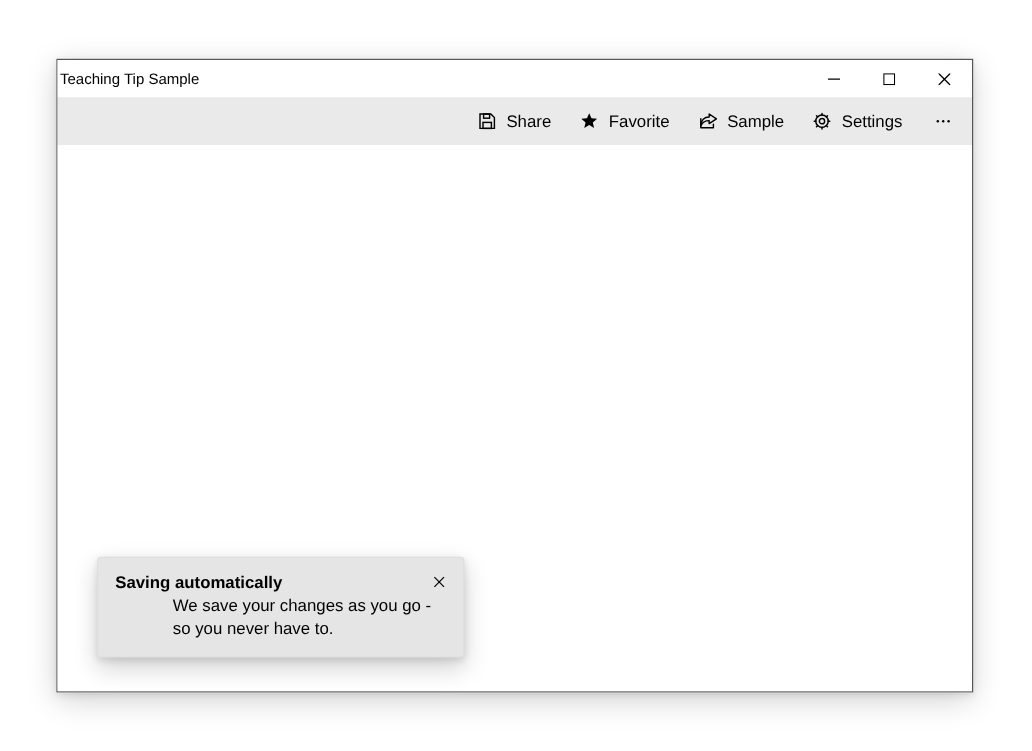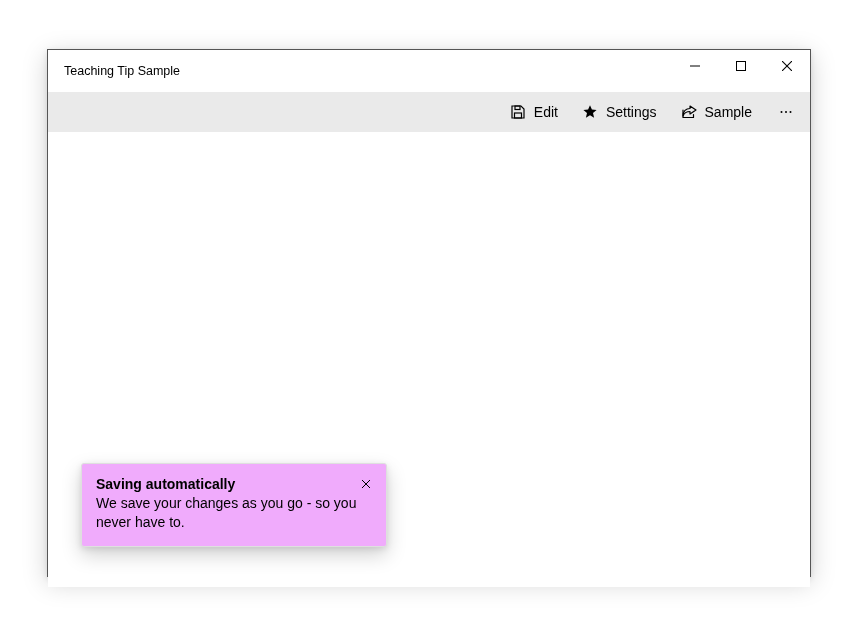--- a/index.html
+++ b/index.html
@@ -18,25 +18,25 @@
   .window {
     position: absolute;
     left: 47px; top: 49px;
     width: 764px; height: 528px;
     background: #fff;
     border: 1px solid #555;
     box-shadow: 0 6px 24px rgba(0,0,0,0.18), 0 2px 6px rgba(0,0,0,0.10);
   }
   
   .titlebar {
-    height: 42px;
+    height: 31px;
     display: flex;
     align-items: center;
     justify-content: space-between;
-    padding-left: 16px;
+    padding-left: 2px;
     background: #fff;
   }
   .titlebar-title {
     font-size: 12.5px;
     color: #000;
   }
   .titlebar-controls {
     display: flex;
     height: 100%;
   }
@@ -74,23 +74,23 @@
   
   .content {
     position: relative;
     width: 100%;
     height: calc(100% - 71px);
     background: #fff;
   }
   
   .teaching-tip {
     position: absolute;
-    left: 33px; bottom: 40px;
+    left: 33px; bottom: 28px;
     width: 306px;
-    background: #f0abfc;
+    background: #e5e5e5;
     border: 1px solid #dfdfdf;
     border-radius: 3px;
     box-shadow: 0 8px 20px rgba(0,0,0,0.18), 0 2px 6px rgba(0,0,0,0.10);
     padding: 12px 14px 14px 14px;
   }
   .tip-close {
     position: absolute;
     top: 6px; right: 6px;
     width: 28px; height: 28px;
     display:flex; align-items:center; justify-content:center;
@@ -101,20 +101,21 @@
     font-weight: 600;
     color: #000;
     margin: 0 0 2px 0;
     padding-right: 24px;
   }
   .tip-body {
     font-size: 14px;
     color: #000;
     line-height: 1.35;
     padding-right: 10px;
+    margin-left: 48px;
   }
 </style>
 </head>
 <body>
 
 <div class="canvas">
   <div class="window">
 
     <div class="titlebar">
       <div class="titlebar-title">Teaching Tip Sample</div>
@@ -141,43 +142,53 @@
     <div class="commandbar">
 
       <div class="cmd">
         <span class="cmd-icon">
           <svg width="16" height="16" viewBox="0 0 16 16" fill="none" stroke="#000" stroke-width="1.2">
             <path d="M2 2 H11 L14 5 V14 H2 Z"></path>
             <rect x="4.5" y="9" width="7" height="5"></rect>
             <rect x="5" y="2" width="5" height="3.5"></rect>
           </svg>
         </span>
-        <span>Edit</span>
+        <span>Share</span>
       </div>
 
       <div class="cmd">
         <span class="cmd-icon">
           <svg width="16" height="16" viewBox="0 0 16 16">
             <path d="M8 1.3 L9.9 5.6 L14.6 6 L11 9.1 L12.1 13.7 L8 11.2 L3.9 13.7 L5 9.1 L1.4 6 L6.1 5.6 Z" fill="#000"></path>
           </svg>
         </span>
-        <span>Settings</span>
+        <span>Favorite</span>
       </div>
 
       <div class="cmd">
         <span class="cmd-icon">
           <svg width="16" height="16" viewBox="0 0 16 16" fill="none" stroke="#000" stroke-width="1.2" stroke-linejoin="round" stroke-linecap="round">
             <path d="M9 2 L15 6 L9 10 V7.5 C5 7.5 3 9.5 2 12 C2 7 5 4.5 9 4.5 Z"></path>
             <path d="M12.5 10.5 V13.5 H2 V6"></path>
           </svg>
         </span>
         <span>Sample</span>
       </div>
 
 
+      <div class="cmd">
+        <span class="cmd-icon">
+          <svg width="16" height="16" viewBox="0 0 16 16" fill="none" stroke="#000" stroke-width="1.2">
+            <circle cx="8" cy="8" r="2.2"></circle>
+            <path d="M8 1.5 L8 3 M8 13 L8 14.5 M1.5 8 L3 8 M13 8 L14.5 8 M3.4 3.4 L4.5 4.5 M11.5 11.5 L12.6 12.6 M12.6 3.4 L11.5 4.5 M4.5 11.5 L3.4 12.6" stroke-linecap="round"></path>
+            <circle cx="8" cy="8" r="5.2"></circle>
+          </svg>
+        </span>
+        <span>Settings</span>
+      </div>
 
       <div class="more-btn">
         <svg width="16" height="16" viewBox="0 0 16 16">
           <circle cx="3.5" cy="8" r="1" fill="#000"></circle>
           <circle cx="8" cy="8" r="1" fill="#000"></circle>
           <circle cx="12.5" cy="8" r="1" fill="#000"></circle>
         </svg>
       </div>
 
     </div>

